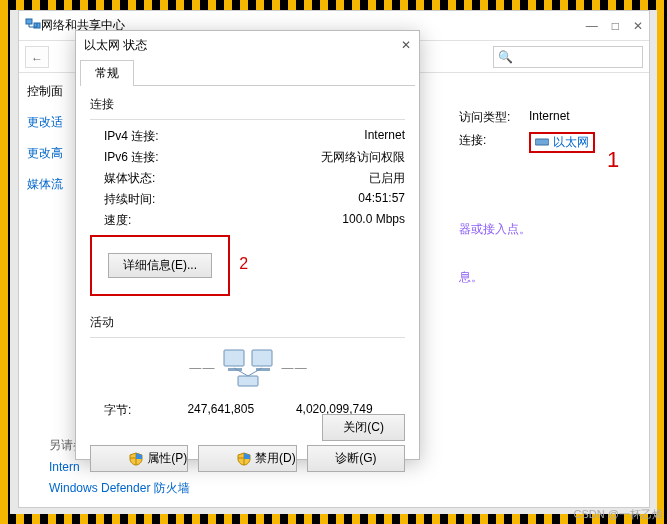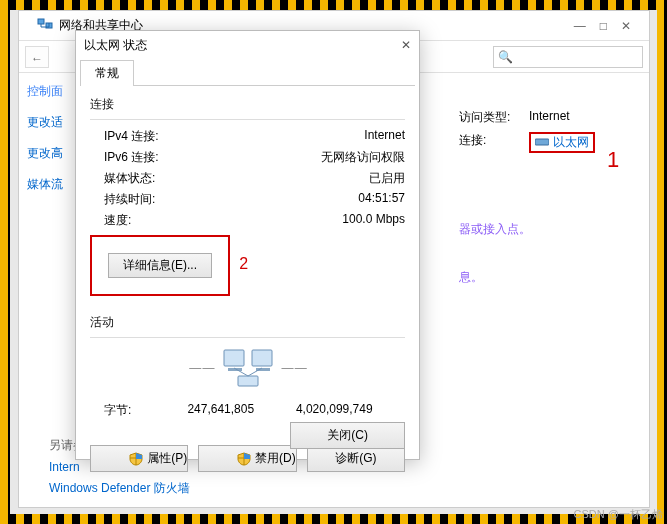--- a/index.html
+++ b/index.html
@@ -1,26 +1,26 @@
 <!DOCTYPE html>
 <html><head>
 <meta charset="utf-8">
 <style>
   * { box-sizing: border-box; font-family: "Microsoft YaHei", "Segoe UI", Tahoma, sans-serif; font-size: 12px; }
   body { margin: 0; width: 667px; height: 524px; background: #e8e8e8; overflow: hidden; position: relative; }
   .border-pattern { position: absolute; top:0; left:0; right:0; bottom:0; border: 10px solid; border-image: repeating-linear-gradient(90deg,#f5b700 0 8px,#000 8px 16px) 10; pointer-events:none; z-index: 500; }
   .main-window { position: absolute; top: 10px; left: 18px; width: 632px; height: 498px; background: #fff; border: 1px solid #ccc; }
-  .main-title { display:flex; align-items:center; height: 30px; border-bottom:1px solid #e1e1e1; padding:0 18px; gap:6px; }
+  .main-title { display:flex; align-items:center; height: 30px; border-bottom:1px solid #e1e1e1; padding:0 6px; }
   .app-icon svg { width:16px; height:16px; }
   .win-btns { margin-left:auto; display:flex; gap:14px; color:#666; }
   .toolbar { display:flex; align-items:center; height: 32px; border-bottom:1px solid #e1e1e1; padding:0 6px; gap:6px; }
   .tb-btn { width:24px; height:22px; border:1px solid #ddd; display:flex; align-items:center; justify-content:center; color:#666; background:#fdfdfd;}
   .search-box { margin-left:auto; width:150px; height:22px; border:1px solid #ccc; display:flex; align-items:center; padding:0 4px; color:#888;}
   .sidebar { position:absolute; top:66px; left:0; width:58px; padding:6px 8px; }
-  .side-link { color:#3b82f6; margin-bottom:14px; white-space:nowrap; overflow:hidden; }
+  .side-link { color:#000000; margin-bottom:14px; white-space:nowrap; overflow:hidden; }
   .content-right { position:absolute; top:98px; left:440px; width:180px; }
   .kv-row { display:flex; margin-bottom:6px; }
   .kv-row .k { width:70px; }
   .link-blue { color:#0066cc; }
   .conn-link-box { display:inline-flex; align-items:center; gap:4px; border:2px solid #d10000; padding:0 4px; }
   .annot-1 { color:#d10000; font-size:22px; position:absolute; }
   .below-text { position:absolute; left:440px; color:#8b5cf6;}
   .footer-links { position:absolute; bottom:10px; left:30px; color:#222;}
   .footer-links .link-blue { color:#0066cc; margin-top:6px;}
   .watermark { position:absolute; right:4px; bottom:2px; color:#aaa; font-size:11px; z-index:600;}
@@ -44,21 +44,21 @@
   .activity-monitors svg { width:60px; height:44px;}
   .activity-labels { display:flex; margin:0 14px;}
   .activity-labels .a { flex:1; text-align:center;}
   .bytes-row { display:flex; margin:12px 14px 0 14px;}
   .bytes-row .l { width:60px;}
   .bytes-row .v { flex:1; text-align:center;}
   .dlg-buttons { display:flex; gap:10px; margin:26px 14px 0 14px;}
   .shield-btn { flex:1; border:1px solid #adadad; background:linear-gradient(#f5f5f5,#e5e5e5); padding:4px 0; display:flex; align-items:center; justify-content:flex-end; gap:4px; }
   .shield-btn svg { width:14px; height:14px;}
   .diag-btn { flex:1; border:1px solid #adadad; background:linear-gradient(#f5f5f5,#e5e5e5); padding:4px 0; text-align:center; }
-  .close-btn { position:absolute; bottom:10px; right:14px; border:1px solid #adadad; background:linear-gradient(#f5f5f5,#e5e5e5); padding:4px 36px;}
+  .close-btn { position:absolute; bottom:18px; right:14px; border:1px solid #adadad; background:linear-gradient(#f5f5f5,#e5e5e5); padding:4px 20px;}
   .dash { color:#888; letter-spacing:-1px;}
   .nic-icon svg { width:14px; height:10px; }
 </style>
 </head>
 <body>
 
 <div class="main-window">
   <div class="main-title">
     <span class="app-icon">
       <svg viewBox="0 0 16 16">

